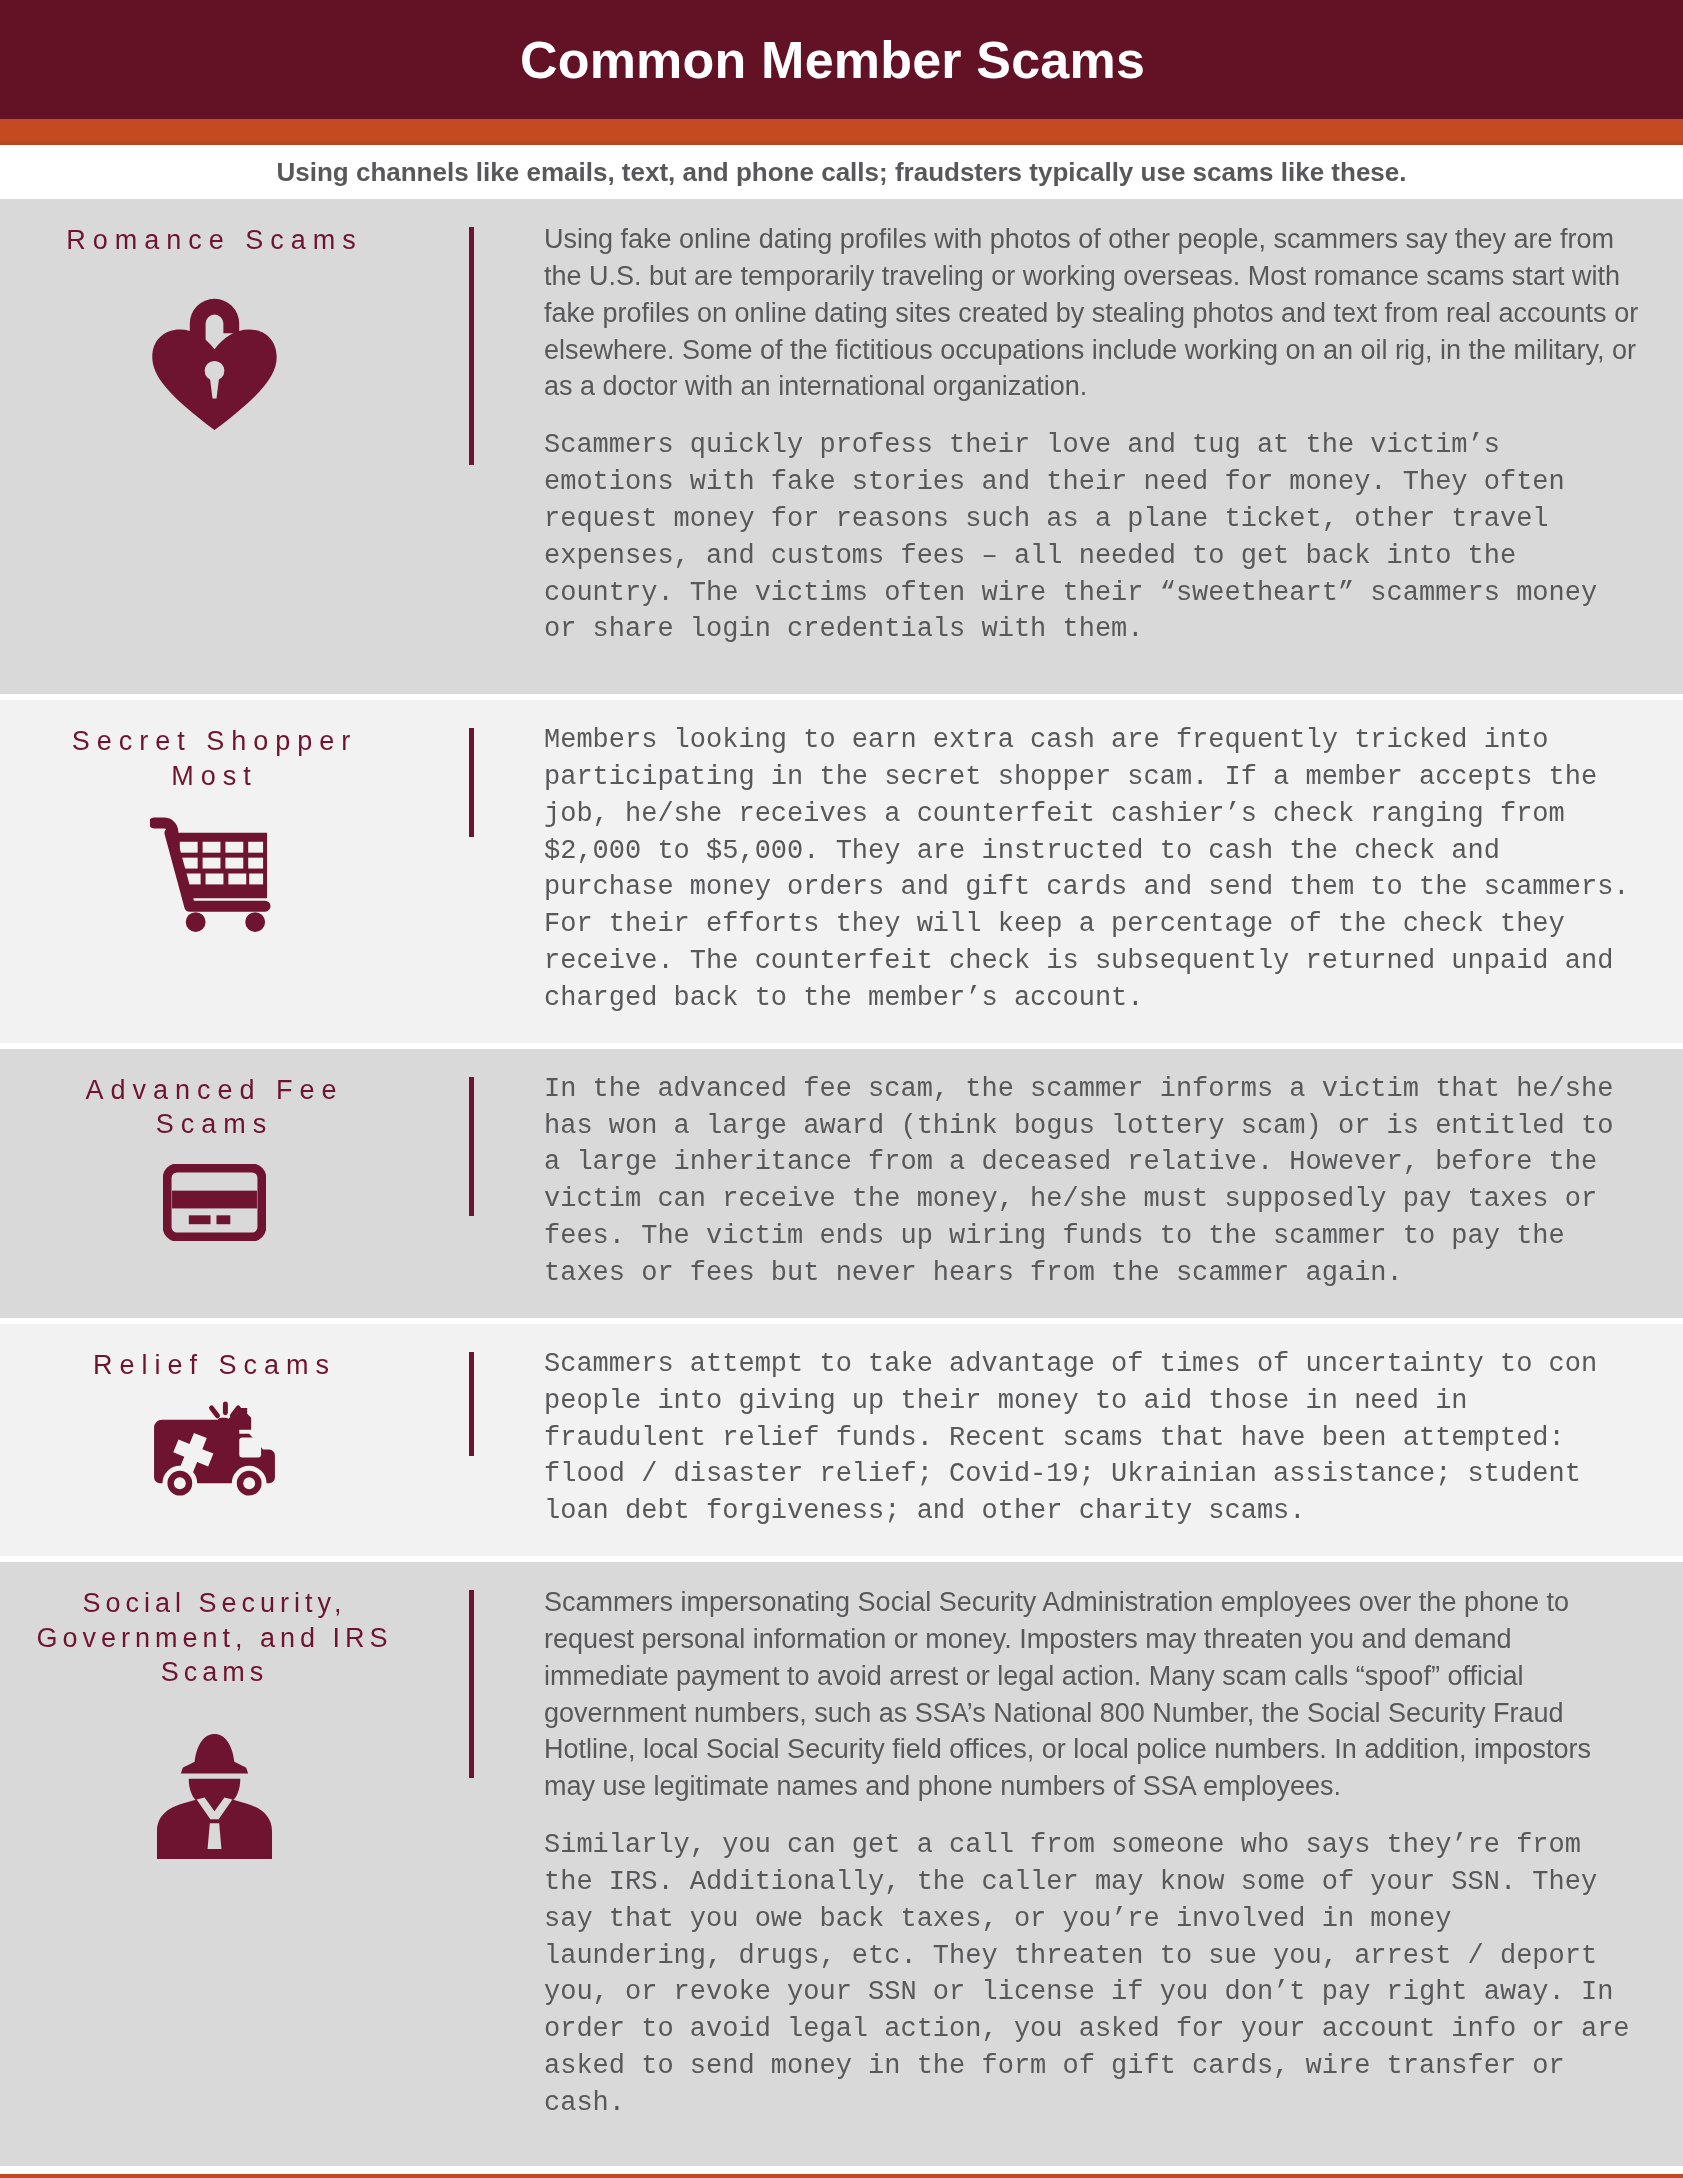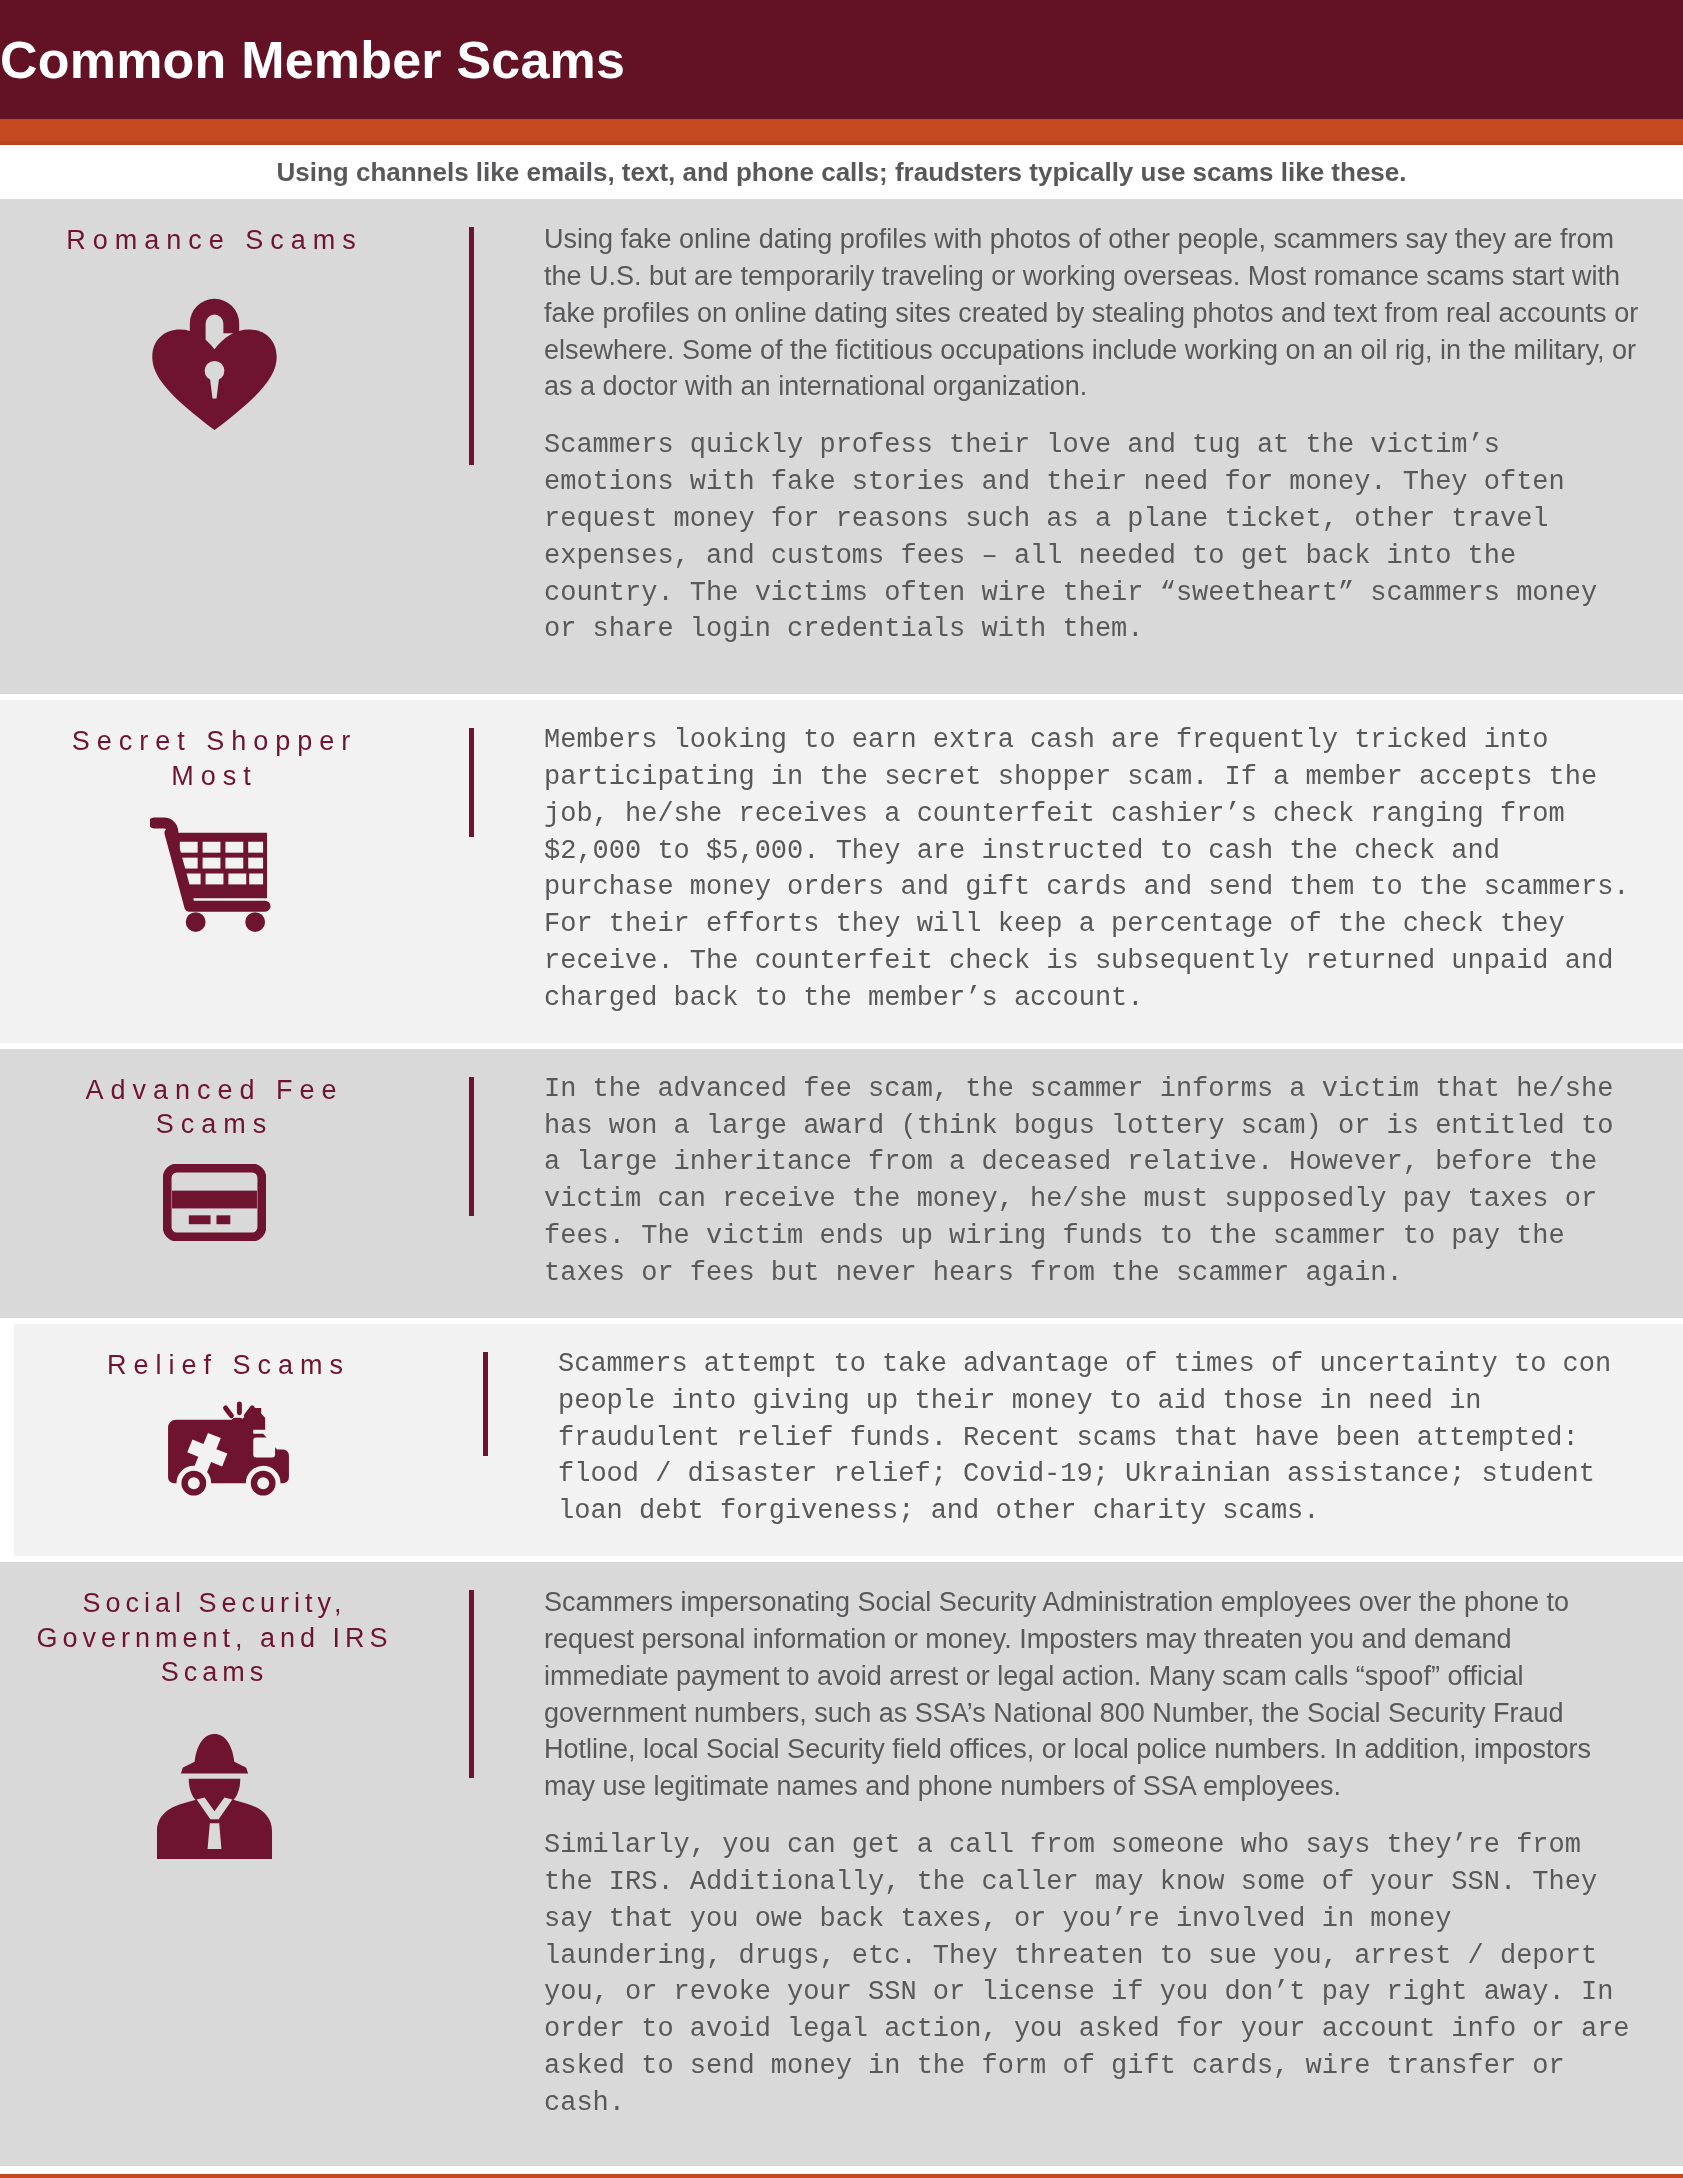--- a/index.html
+++ b/index.html
@@ -14,21 +14,21 @@
     position: relative;
     overflow: hidden;
   }
 
   
   .header-bar {
     height: 119px;
     background: #631226;
     display: flex;
     align-items: center;
-    justify-content: flex-start;
+    justify-content: center;
     padding-right: 18px;
     box-sizing: border-box;
   }
   .header-title {
     color: #ffffff;
     font-size: 52px;
     font-weight: bold;
     letter-spacing: 0.2px;
     line-height: 1;
   }
@@ -224,21 +224,21 @@
         </svg>
       </div>
     </div>
     <div class="sec-divider" style="height:139px;"></div>
     <div class="sec-body">
       <p>In the advanced fee scam, the scammer informs a victim that he/she has won a large award (think bogus lottery scam) or is entitled to a large inheritance from a deceased relative. However, before the victim can receive the money, he/she must supposedly pay taxes or fees. The victim ends up wiring funds to the scammer to pay the taxes or fees but never hears from the scammer again.</p>
     </div>
   </div>
   <div class="section-sep"></div>
 
-  <div class="section shade-light" style="min-height:153px;margin-left:14px;">
+  <div class="section shade-light" style="min-height:153px;">
     <div class="sec-left">
       <div class="sec-heading">Relief Scams</div>
       <div class="sec-icon" style="margin-top:14px;">
         <svg width="141" height="107" viewBox="0 0 142 108">
           <g fill="#6e1430">
             <path d="M22 58 l10 -12 l8 -4 v-6 h10 v6 l4 4 v12 z" transform="translate(54,-24)"></path>
             <rect x="74" y="22" width="12" height="12" rx="4"></rect>
             <path d="M68 12 l6 8 M82 8 l0 9 M95 12 l-6 8" stroke="#6e1430" stroke-width="5" stroke-linecap="round" fill="none"></path>
           </g>
           <path d="M10 32 a8 8 0 0 1 8 -8 H88 a8 8 0 0 1 8 8 v6 h10 l14 16 h6 a6 6 0 0 1 6 6 v22 a6 6 0 0 1 -6 6 H16 a6 6 0 0 1 -6 -6 Z" fill="#6e1430"></path>

